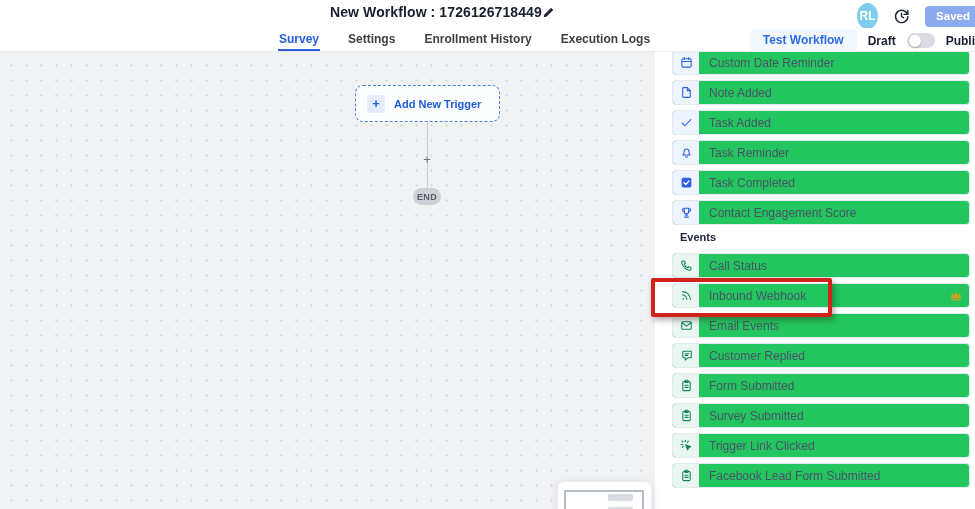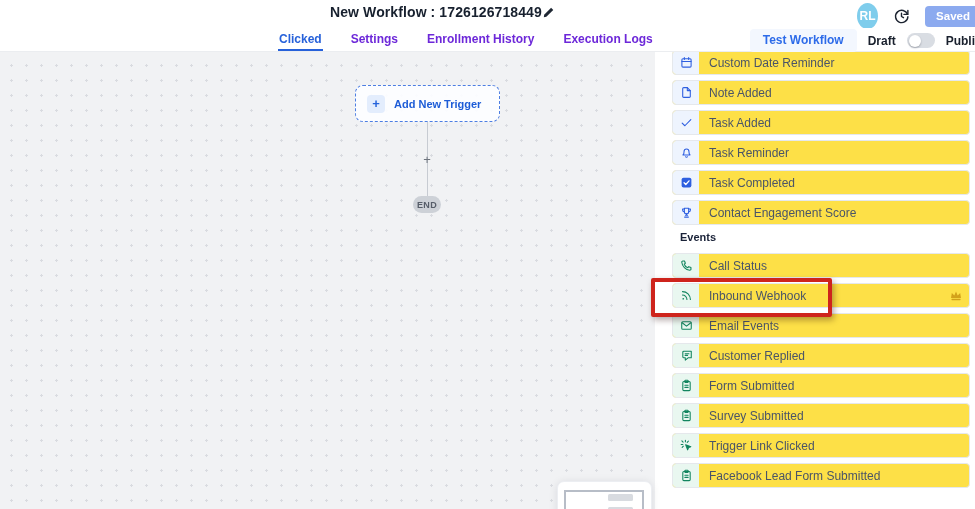--- a/index.html
+++ b/index.html
@@ -16,21 +16,21 @@
     font-size:12px; font-weight:700; display:flex; align-items:center; justify-content:center; }
   .history-btn { width:17px; height:17px; color:#1c2330; cursor:pointer; }
   .saved-btn { background:#8caaef; color:#fff; font-size:11.5px; font-weight:600;
     border:none; border-radius:4px; padding:4px 11px 5px; cursor:pointer; }
 
   
   .tabbar { position:relative; height:24px; background:#fff; border-bottom:1px solid #ebedf0;
     display:flex; align-items:stretch; }
   .tabs { display:flex; gap:27px; margin-left:278px; align-items:stretch; }
   .tab { background:none; border:none; font-family:inherit; font-size:12px; font-weight:600;
-    color:#6d28d9; cursor:pointer; padding:0 1px; border-bottom:2px solid transparent; }
+    color:#404040; cursor:pointer; padding:0 1px; border-bottom:2px solid transparent; }
   .tab.active { color:#2661da; border-bottom-color:#2661da; }
   .tabbar-right { position:absolute; right:0; top:0; height:24px; display:flex; align-items:center;
     gap:11px; white-space:nowrap; padding-top:1px; }
   .test-workflow-btn { background:#f3f7fe; color:#2d6be9; font-family:inherit; font-size:12px;
     font-weight:600; border:none; border-radius:4px; padding:4px 13px 5px; cursor:pointer; }
   .draft-label,.publish-label { font-size:12px; font-weight:600; color:#19202d; }
   .toggle { width:28px; height:15px; border-radius:8px; background:#d9dde3; position:relative; cursor:pointer; }
   .toggle .knob { position:absolute; left:2px; top:1.5px; width:12px; height:12px; border-radius:50%;
     background:#fff; box-shadow:0 1px 2px rgba(16,24,40,.3); }
   .publish-label { margin-right:-14px; }
@@ -44,36 +44,36 @@
     background-size:15px 15px; background-position:4px 6px; }
   .add-trigger-box { position:absolute; left:355px; top:33px; width:145px; height:37px;
     background:rgba(252,253,255,.95); border:1.4px dashed #4d7ee2; border-radius:8px;
     display:flex; align-items:center; gap:9px; padding-left:11px; cursor:pointer; }
   .plus-chip { width:18px; height:18px; background:#e3edfd; border-radius:4px; color:#2563db;
     font-size:13px; font-weight:700; display:flex; align-items:center; justify-content:center; }
   .add-trigger-label { color:#1d5cd7; font-size:11px; font-weight:700; }
   .connector-line { position:absolute; left:427px; top:70px; width:1px; height:79px; background:#c7cbd2; }
   .connector-plus { position:absolute; left:420px; top:100px; width:14px; text-align:center;
     color:#6e747e; font-size:13px; font-weight:500; cursor:pointer; }
-  .end-node { position:absolute; left:413px; top:144px; width:28px; height:17px; background:#cdd1d7;
+  .end-node { position:absolute; left:413px; top:136px; width:28px; height:17px; background:#cdd1d7;
     border-radius:9px; color:#565d69; font-size:9px; font-weight:700; letter-spacing:.4px;
     display:flex; align-items:center; justify-content:center; }
 
   
   .mini-panel { position:absolute; left:557px; top:429px; width:95px; height:85px; background:#fff;
     border:1px solid #eceef2; border-radius:7px; box-shadow:0 1px 8px rgba(16,24,40,.10); z-index:4; }
   .mini-frame { position:absolute; left:6px; right:7px; top:8px; height:90px;
     border:2px solid #b7bdc7; background:#fff; }
   .mini-bar { position:absolute; right:9px; width:25px; height:7px; background:#d8dbe0; border-radius:1.5px; }
   .mini-bar.b1 { top:2px; } .mini-bar.b2 { top:15px; }
 
   
   .sidebar { flex:1; background:#fff; padding:0 5px 0 17px; position:relative; overflow:hidden; }
   .trigger-list { margin-top:-2px; }
-  .trigger-row { height:25px; margin-bottom:5px; background:#fde047; border:1px solid #e5e8ec;
+  .trigger-row { height:25px; margin-bottom:5px; background:#22c55e; border:1px solid #e5e8ec;
     border-radius:4px; display:flex; align-items:center; overflow:hidden; cursor:pointer; }
   .icon-cell { width:26px; height:100%; flex:none; display:flex; align-items:center; justify-content:center; }
   .trigger-row.blue .icon-cell { background:#eef4fe; color:#2e5fe0; }
   .trigger-row.green .icon-cell { background:#e9f7f0; color:#12855f; }
   .icon-cell svg { width:13px; height:13px; }
   .trigger-label { font-size:12px; color:#4a5468; margin-left:10px; }
   .crown { margin-left:auto; margin-right:6px; display:flex; align-items:center; }
   .crown svg { width:14px; height:13px; }
   .section-header { font-size:11px; font-weight:700; color:#1a2238; margin:1px 0 9px; height:14px;
     line-height:14px;padding-left:8px; }
@@ -105,21 +105,21 @@
           <path d="M21 3.5V9h-5.5"></path>
           <path d="M12 7.5V12l2.8 1.7"></path>
       </svg>
     </span>
     <button class="saved-btn">Saved</button>
   </div>
 </div>
 
 <div class="tabbar">
   <div class="tabs">
-      <button class="tab active">Clicked</button>
+      <button class="tab active">Survey</button>
       <button class="tab">Settings</button>
       <button class="tab">Enrollment History</button>
       <button class="tab">Execution Logs</button>
     </div>
   <div class="tabbar-right">
     <button class="test-workflow-btn">Test Workflow</button>
     <span class="draft-label">Draft</span>
     <span class="toggle">
         <span class="knob"></span>
       </span>

